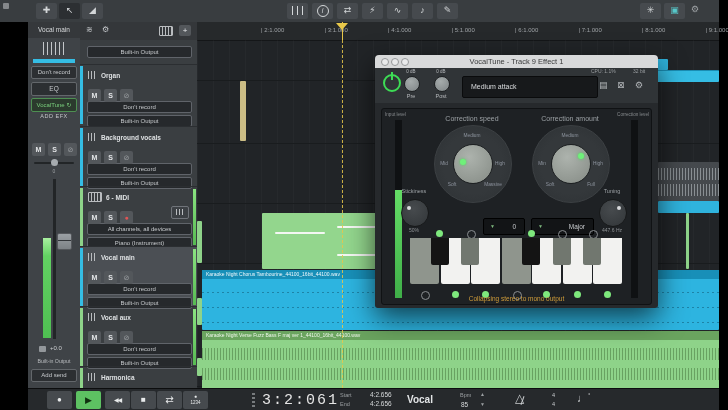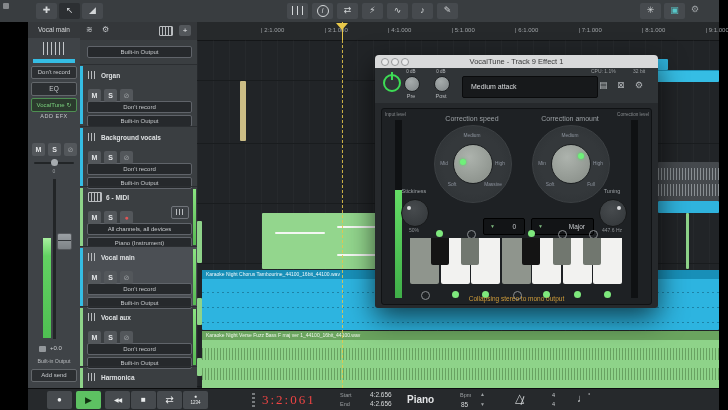--- a/index.html
+++ b/index.html
@@ -402,28 +402,28 @@
     <div class="pbtn" style="left:48px;background:#5dc162;color:#10300f;font-size:9px;line-height:18px;">▶</div>
     <div class="pbtn" style="left:77px;font-size:6px;line-height:18px;letter-spacing:-1px;">◀◀</div>
     <div class="pbtn" style="left:103px;font-size:8px;line-height:18px;">■</div>
     <div class="pbtn" style="left:129px;font-size:10px;line-height:18px;">⇄</div>
     <div class="pbtn" style="left:155px;">
       <div style="font-size:5px;line-height:7px;margin-top:2px;">●</div>
       <div style="font-size:4.5px;line-height:5px;">1234</div>
     </div>
 
     <div class="abs" style="left:224px;top:4px;width:3px;height:14px;background:repeating-linear-gradient(#777b7e 0 2px,transparent 2px 4px);"></div>
-    <div class="abs" style="left:234px;top:3px;font-family:Liberation Serif, serif;font-size:13px;letter-spacing:2px;color:#ef4444;">3:2:061</div>
+    <div class="abs" style="left:234px;top:3px;font-family:Liberation Mono, monospace;font-size:15px;letter-spacing:2px;color:#e5e5e5;">3:2:061</div>
 
     <div class="abs tiny" style="left:312px;top:3px;">Start</div>
     <div class="abs tval" style="left:342px;top:2px;">4:2.656</div>
     <div class="abs tiny" style="left:312px;top:12px;">End</div>
     <div class="abs tval" style="left:342px;top:11px;">4:2.656</div>
 
-    <div class="abs" style="left:379px;top:5px;font-size:10px;font-weight:bold;color:#e2e4e6;">Piano</div>
+    <div class="abs" style="left:379px;top:5px;font-size:10px;font-weight:bold;color:#e2e4e6;">Vocal</div>
 
     <div class="abs tiny" style="left:432px;top:3px;">Bpm</div>
     <div class="abs tval" style="left:433px;top:12px;">85</div>
     <div class="abs tiny" style="left:452px;top:2px;font-size:5px;">▲</div>
     <div class="abs tiny" style="left:452px;top:12px;font-size:5px;">▼</div>
 
     <div class="abs" style="left:487px;top:2px;font-size:12px;color:#c8cbce;">△<div class="abs" style="left:7px;top:5px;width:1px;height:9px;background:#c8cbce;transform:rotate(20deg);"></div></div>
 
     <div class="abs" style="left:524px;top:2px;font-size:5.5px;line-height:9px;text-align:center;color:#c8cbce;">
       <div>4</div>

